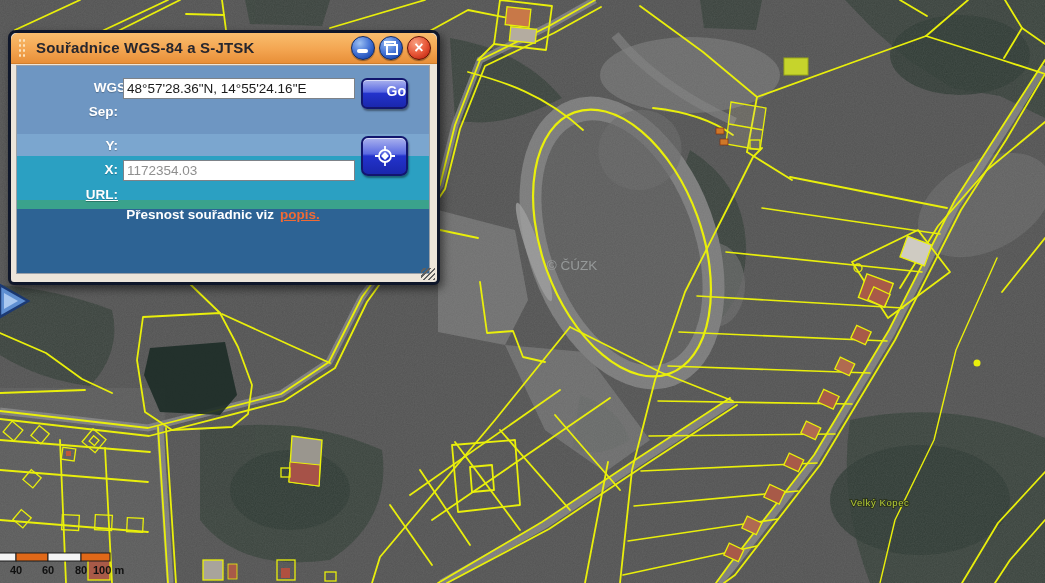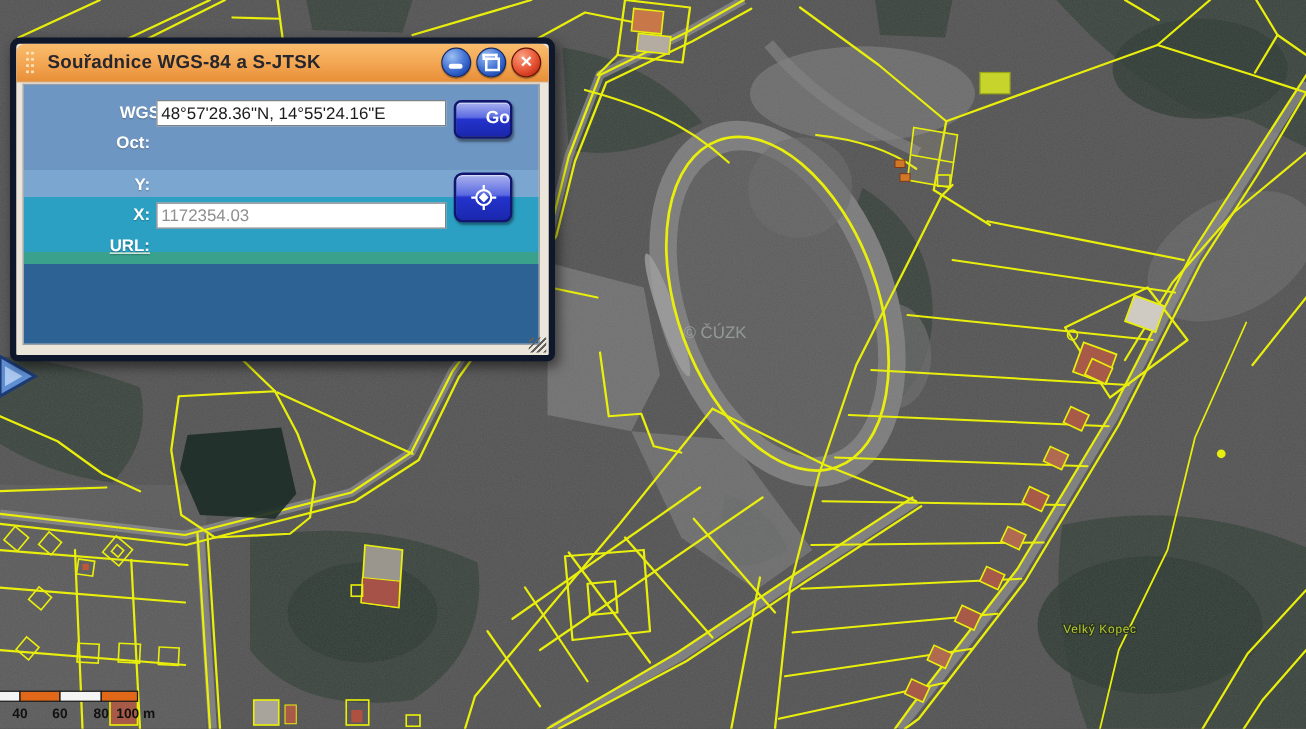--- a/index.html
+++ b/index.html
@@ -2,21 +2,21 @@
 <html><head>
 <meta charset="utf-8">
 <style>
   html,body{margin:0;padding:0;}
   body{width:1045px;height:583px;overflow:hidden;position:relative;
        font-family:"Liberation Sans", sans-serif;background:#4e4e4e;}
   #map{position:absolute;left:0;top:0;width:1045px;height:583px;}
 
   
   .dialog{position:absolute;left:8px;top:30px;width:426px;height:249px;
-    background:#ece5da;border:5px solid #0f172a;border-radius:8px 8px 6px 6px;
+    background:#ece5da;border:3px solid #0f172a;border-radius:8px 8px 6px 6px;
     box-shadow:3px 4px 9px rgba(0,0,0,.5);z-index:10;}
   .titlebar{position:absolute;left:0;top:0;right:0;height:30px;
     background:linear-gradient(180deg,#f9bd6d 0%,#f3a551 55%,#e88f38 100%);
     border-radius:7px 7px 0 0;border-bottom:1px solid #d07f2e;}
   .drag-dots{position:absolute;left:7px;top:5px;width:8px;height:20px;
     background-image:radial-gradient(circle,#fbe3bd 1px,rgba(0,0,0,0) 1.4px);
     background-size:4px 5px;}
   .title{position:absolute;left:25px;top:6px;font-size:15px;font-weight:bold;
     color:#26262e;letter-spacing:.2px;white-space:nowrap;}
   .winbtns{position:absolute;right:6px;top:3px;display:flex;gap:4px;}
@@ -294,30 +294,33 @@
         </div>
       <div class="wb red">
           <span class="glyph-x">×</span>
         </div>
     </div>
   </div>
 
   <div class="dlg-body">
     <span class="frow-label" style="top:14px;padding-left:32px;">WGS-84:</span>
     <input class="finput" style="top: 12px;" value="48°57'28.36&quot;N, 14°55'24.16&quot;E">
-    <span class="frow-label" style="top:38px;">Oct:</span>
+    <span class="frow-label" style="top:38px;">Sep:</span>
     <span class="frow-label" style="top:72px;">Y:</span>
     <span class="frow-label" style="top:96px;">X:</span>
     <input class="finput muted" style="top: 94px;" value="1172354.03">
     <span class="frow-label" style="top:121px;text-decoration:underline;">URL:</span>
 
     <div class="gobtn">Go</div>
     <div class="targetbtn">
       <svg width="24" height="24" viewBox="0 0 24 24">
         <circle cx="12" cy="12" r="6" fill="none" stroke="#fff" stroke-width="1.8"></circle>
         <path d="M12,2 L12,6 M12,18 L12,22 M2,12 L6,12 M18,12 L22,12" stroke="#fff" stroke-width="1.8"></path>
         <rect x="9.2" y="9.2" width="5.6" height="5.6" fill="#fff" transform="rotate(45 12 12)"></rect>
       </svg>
     </div>
 
+    <div class="note">
+      <span>Přesnost souřadnic viz</span><span class="note-link">popis.</span>
+    </div>
   </div>
   <div class="grip"></div>
 </div>
 
 </body></html>

